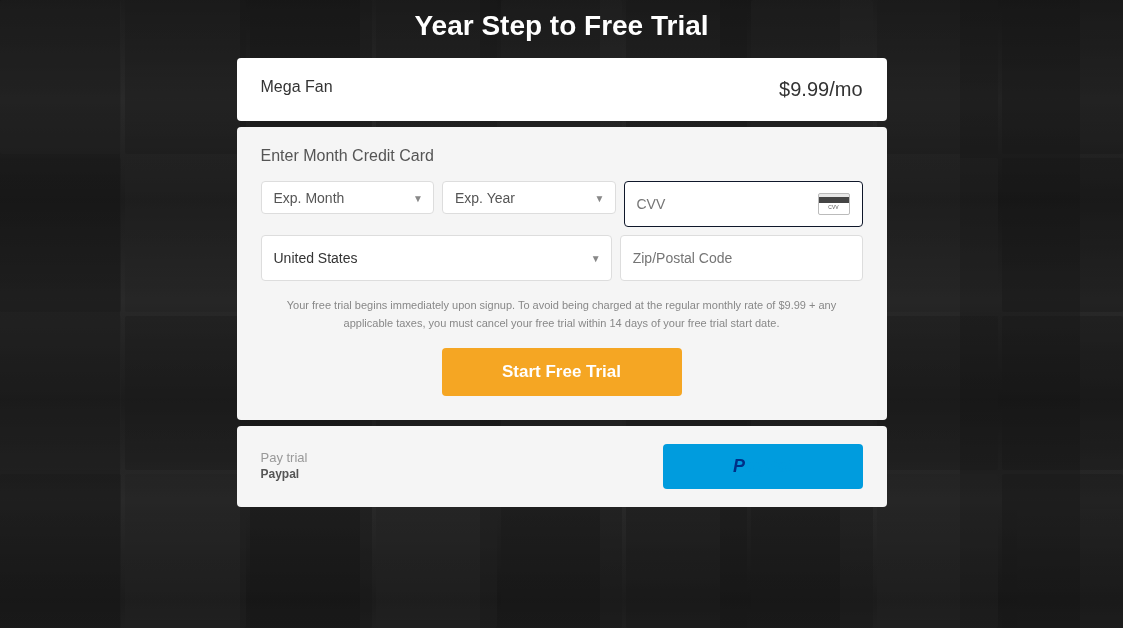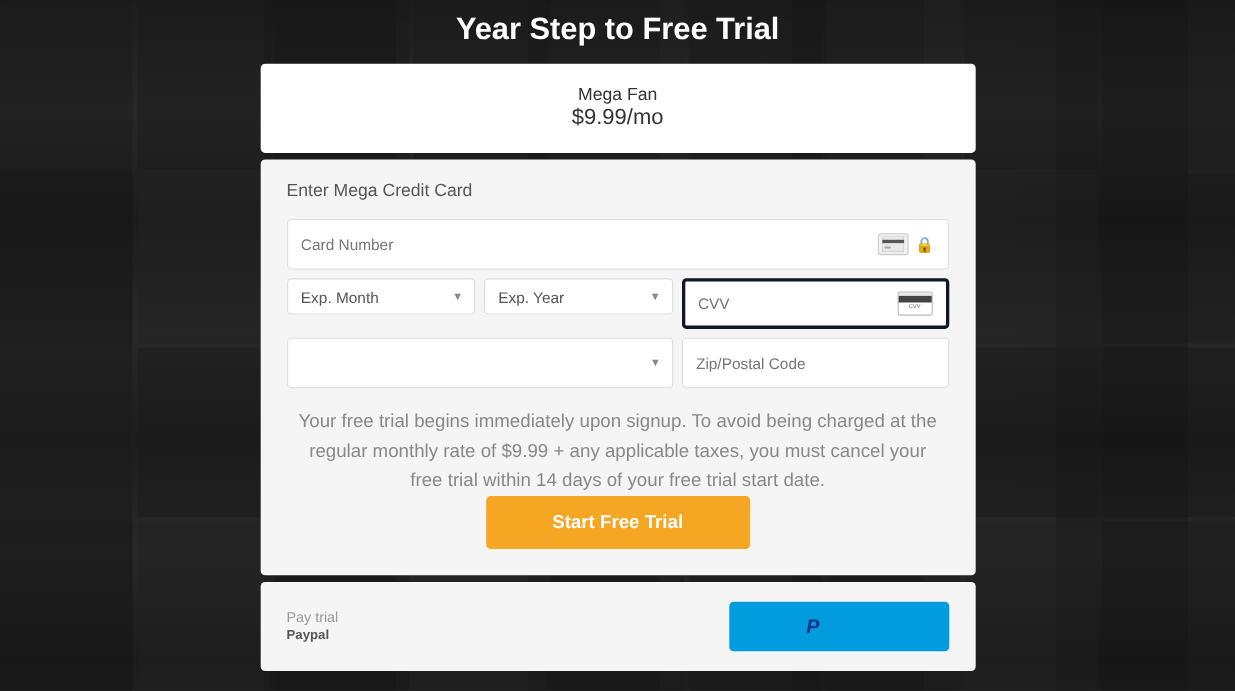--- a/index.html
+++ b/index.html
@@ -75,23 +75,22 @@
       text-align: center;
     }
 
     .plan-card {
       width: 100%;
       background: #ffffff;
       border-radius: 4px;
       padding: 20px 24px;
       display: flex;
       justify-content: space-between;
-      align-items: center;
+      align-items: flex-start;
       margin-bottom: 6px;
-      flex-direction: column;
     }
 
     .plan-name {
       font-size: 16px;
       color: #333;
       font-weight: 500;
     }
 
     .plan-price {
       font-size: 20px;
@@ -190,21 +189,21 @@
       top: 50%;
       transform: translateY(-50%);
       pointer-events: none;
       color: #888;
       font-size: 10px;
     }
 
     .cvv-wrapper {
       flex: 1;
       background: #fff;
-      border: 3px solid #0f172a;
+      border: 1px solid #0f172a;
       border-radius: 4px;
       height: 46px;
       display: flex;
       align-items: center;
       padding: 0 12px;
     }
 
     .cvv-wrapper input {
       border: none;
       outline: none;
@@ -277,24 +276,25 @@
     .zip-wrapper input {
       border: none;
       outline: none;
       width: 100%;
       font-size: 14px;
       color: #0f172a;
       background: transparent;
     }
 
     .disclaimer-text {
-      font-size: 17px;
+      font-size: 11px;
       color: #888;
       text-align: center;
       line-height: 1.6;
+      margin-bottom: 16px;
       padding: 0 10px;
     }
 
     .start-trial-btn {
       display: block;
       width: 240px;
       margin: 0 auto;
       background: #f5a623;
       color: #fff;
       border: none;
@@ -396,35 +396,22 @@
 <div class="main-content">
 
   <h1 class="page-title">Year Step to Free Trial</h1>
 
   <div class="plan-card">
     <span class="plan-name">Mega Fan</span>
     <span class="plan-price">$9.99/mo</span>
   </div>
 
   <div class="credit-card-section">
-    <div class="section-title">Enter Mega Credit Card</div>
-
-    <div class="card-input-wrapper">
-      <input type="text" placeholder="Card Number" style="">
-      <div class="card-icons">
-        <div class="card-icon-rect">
-          <svg width="20" height="14" viewBox="0 0 20 14">
-            <rect width="20" height="14" rx="2" fill="#e8e8e8" stroke="#ccc"></rect>
-            <rect y="3" width="20" height="3" fill="#555"></rect>
-            <rect x="2" y="9" width="6" height="2" rx="1" fill="#aaa"></rect>
-          </svg>
-        </div>
-        <div class="lock-icon">🔒</div>
-      </div>
-    </div>
+    <div class="section-title">Enter Month Credit Card</div>
+
 
     <div class="exp-cvv-row">
       <div class="select-wrapper">
         <select>
           <option>Exp. Month</option>
           <option>01 - January</option>
           <option>02 - February</option>
           <option>03 - March</option>
           <option>04 - April</option>
           <option>05 - May</option>
@@ -457,20 +444,26 @@
         <input type="text" placeholder="CVV" style="">
         <div class="cvv-icon">
           <div class="stripe"></div>
           <div style="padding: 1px; font-size:5px; color:#555;">CVV</div>
         </div>
       </div>
     </div>
 
     <div class="country-zip-row">
       <div class="country-select-wrapper">
+        <select>
+          <option>United States</option>
+          <option>Canada</option>
+          <option>United Kingdom</option>
+          <option>Australia</option>
+        </select>
         <span class="chevron-down">▼</span>
       </div>
 
       <div class="zip-wrapper">
         <input type="text" placeholder="Zip/Postal Code" style="">
       </div>
     </div>
 
     <p class="disclaimer-text">Your free trial begins immediately upon signup. To avoid being charged at the regular monthly rate of $9.99 + any applicable taxes, you must cancel your free trial within 14 days of your free trial start date.</p>
 

